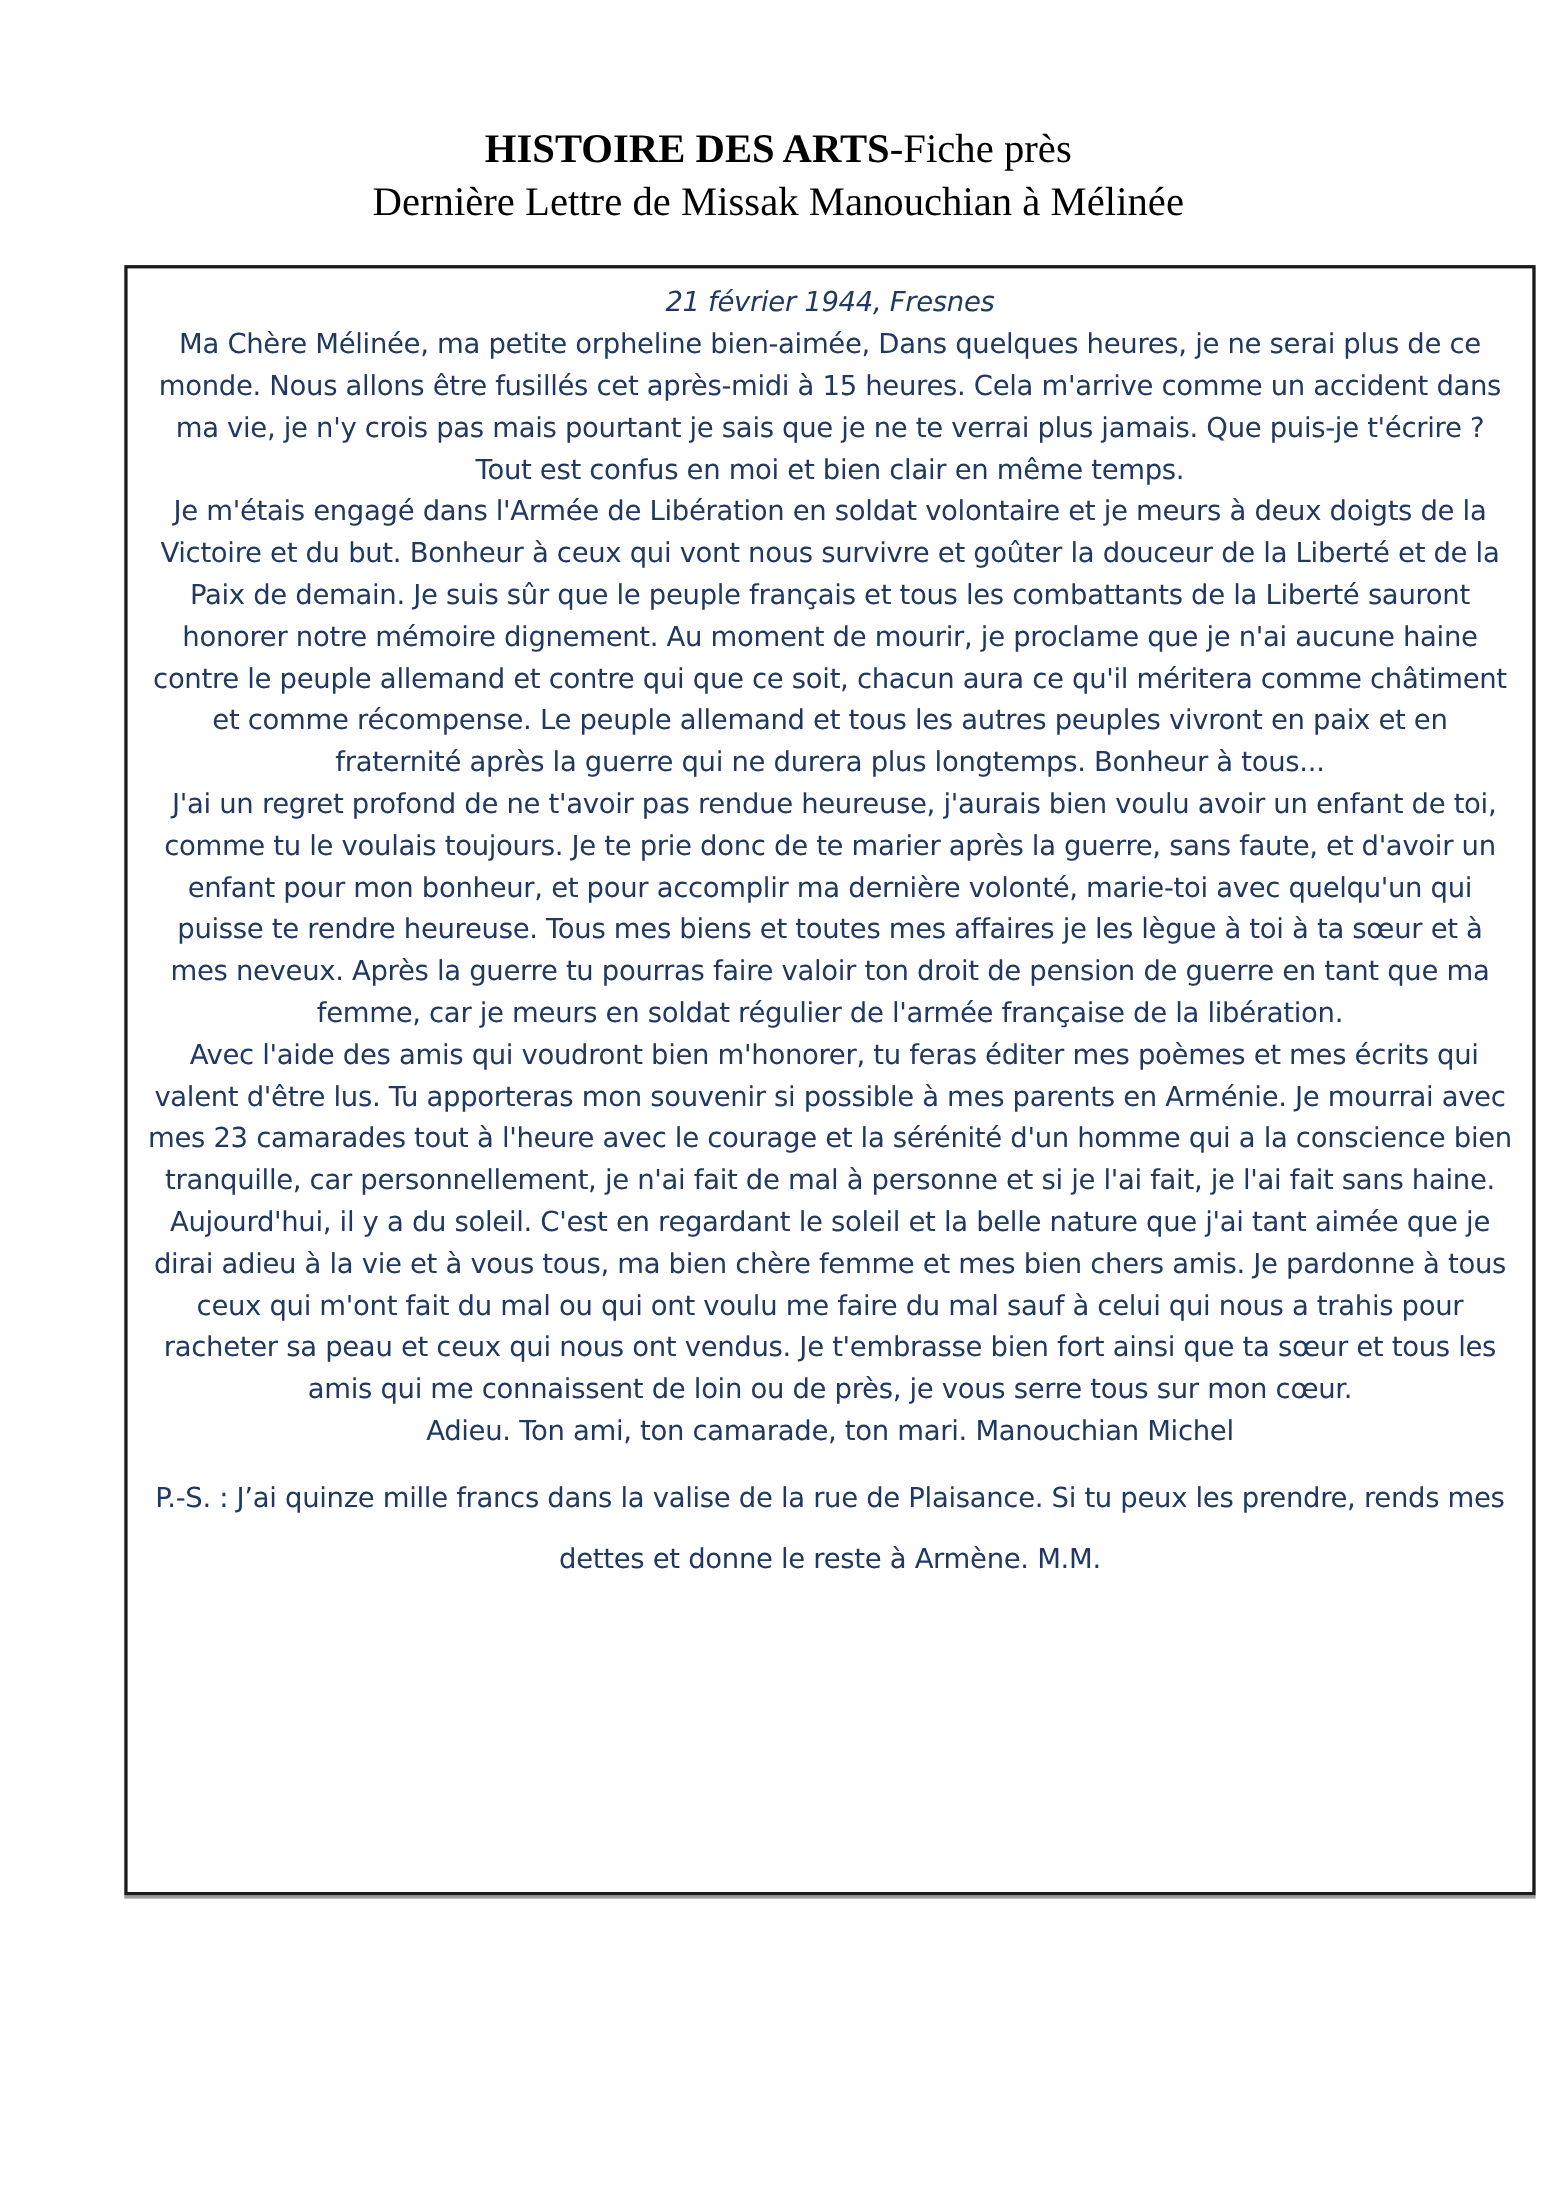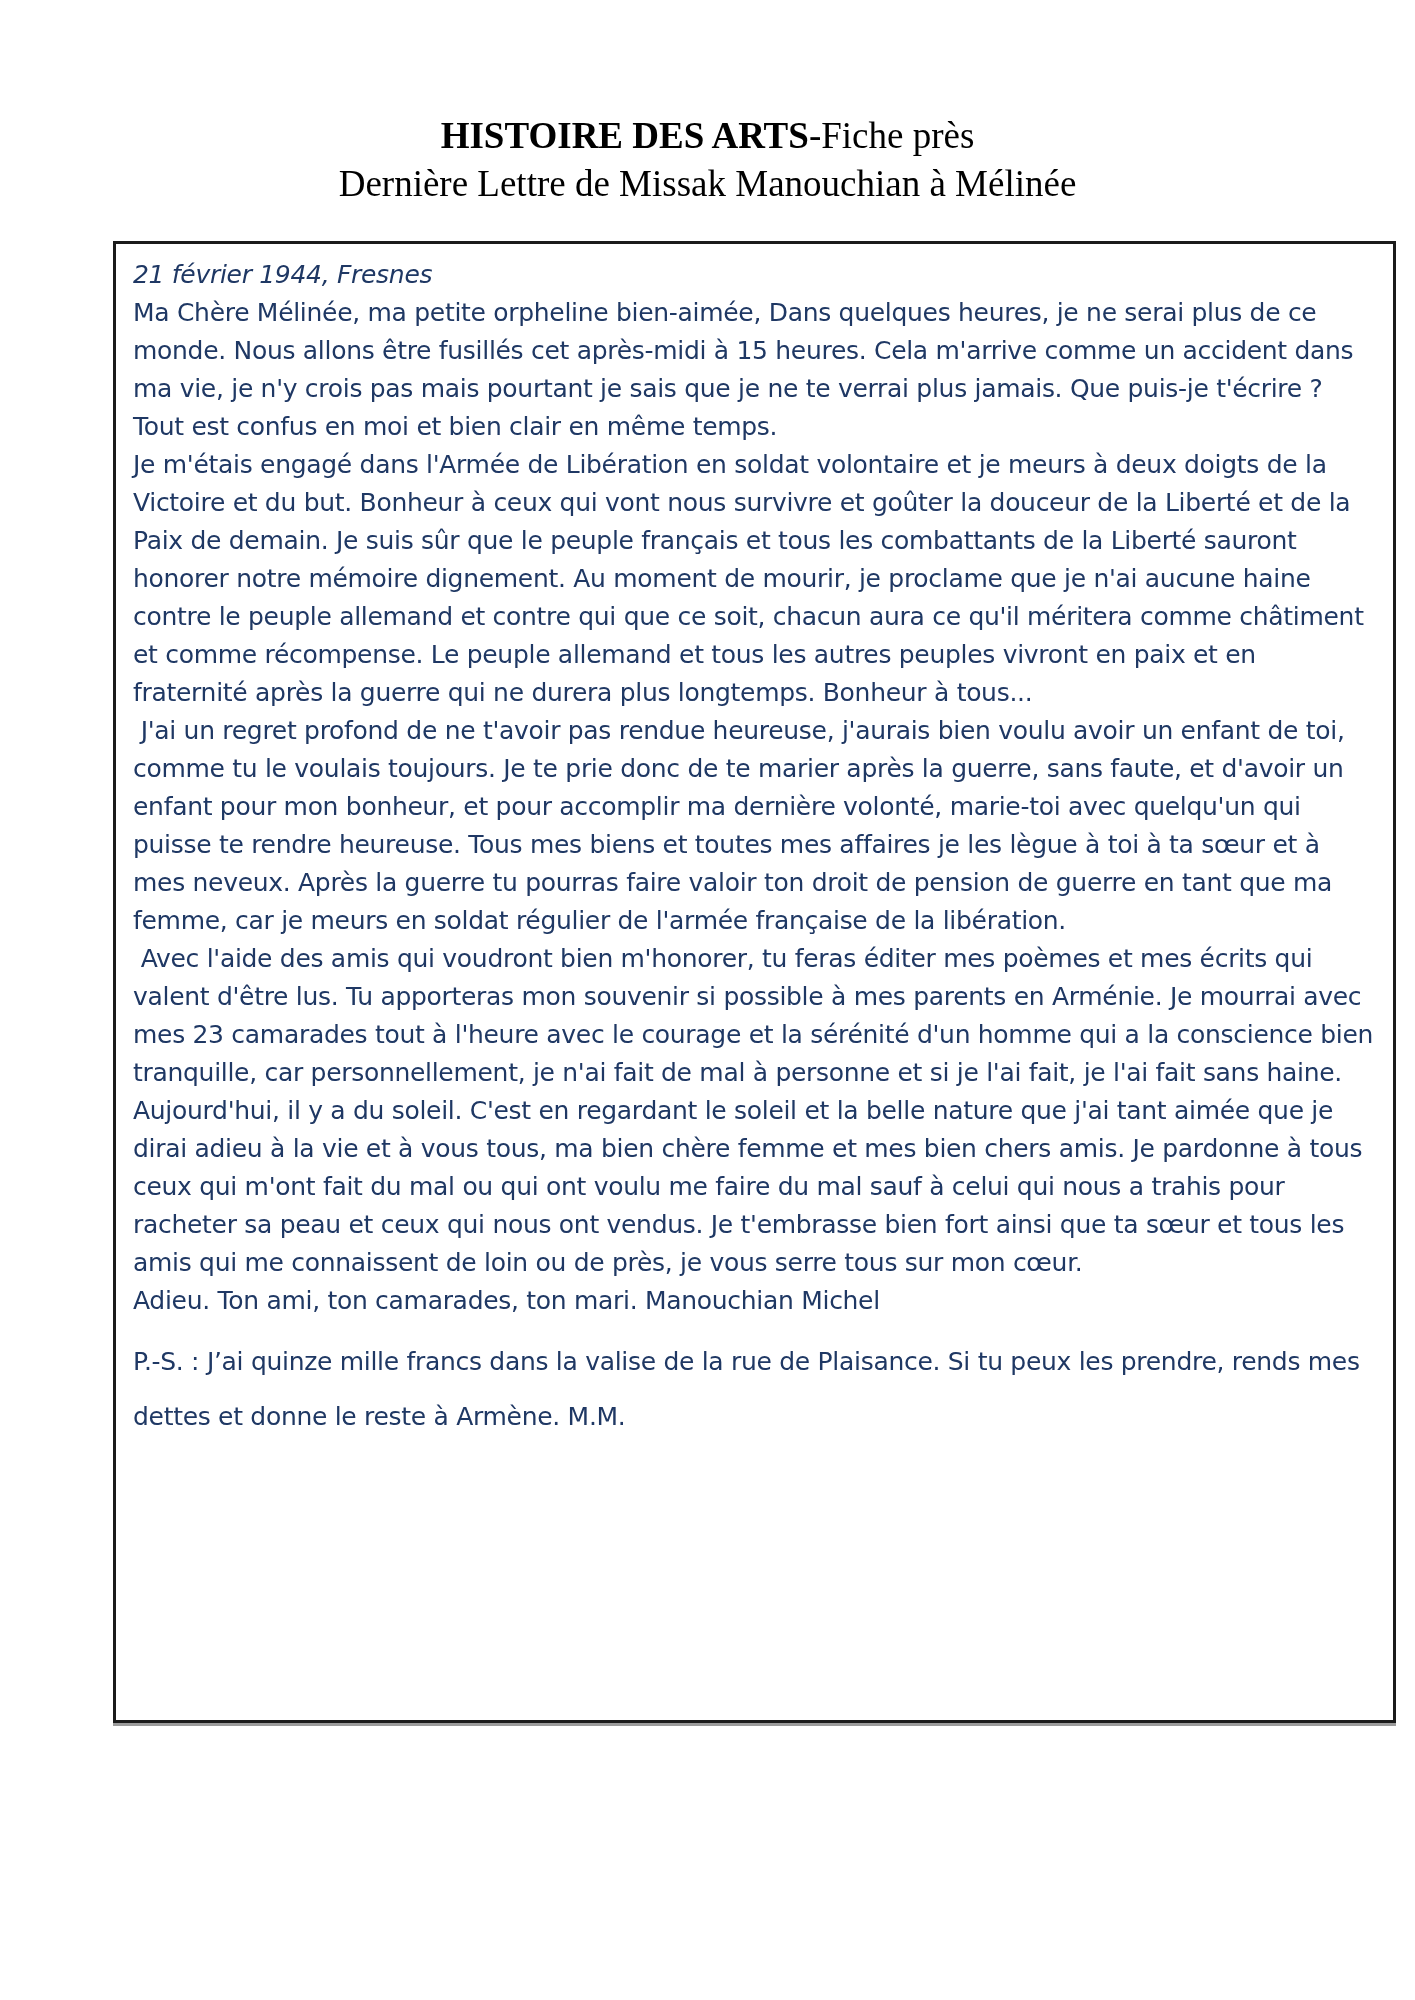--- a/index.html
+++ b/index.html
@@ -51,20 +51,21 @@
     background: #ffffff;
     color: #1f3864;
     font-family: "DejaVu Sans", sans-serif;
     font-size: 25px;
     line-height: 38px;
     letter-spacing: -0.3px;
   }
   .letter-frame p {
     margin: 0;
     white-space: pre-wrap;
+    text-align: center;
   }
   .dateline {
     font-style: italic;
   }
   .postscript {
     line-height: 55px;
     margin-top: 14px !important;
   }
 </style>
 </head>
@@ -76,15 +77,15 @@
   </div>
   <div class="subtitle">Dernière Lettre de Missak Manouchian à Mélinée</div>
 </div>
 
 <div class="letter-frame">
   <p class="dateline">21 février 1944, Fresnes</p>
   <p>Ma Chère Mélinée, ma petite orpheline bien-aimée, Dans quelques heures, je ne serai plus de ce monde. Nous allons être fusillés cet après-midi à 15 heures. Cela m'arrive comme un accident dans ma vie, je n'y crois pas mais pourtant je sais que je ne te verrai plus jamais. Que puis-je t'écrire ? Tout est confus en moi et bien clair en même temps.</p>
   <p>Je m'étais engagé dans l'Armée de Libération en soldat volontaire et je meurs à deux doigts de la Victoire et du but. Bonheur à ceux qui vont nous survivre et goûter la douceur de la Liberté et de la Paix de demain. Je suis sûr que le peuple français et tous les combattants de la Liberté sauront honorer notre mémoire dignement. Au moment de mourir, je proclame que je n'ai aucune haine contre le peuple allemand et contre qui que ce soit, chacun aura ce qu'il méritera comme châtiment et comme récompense. Le peuple allemand et tous les autres peuples vivront en paix et en fraternité après la guerre qui ne durera plus longtemps. Bonheur à tous...</p>
   <p> J'ai un regret profond de ne t'avoir pas rendue heureuse, j'aurais bien voulu avoir un enfant de toi, comme tu le voulais toujours. Je te prie donc de te marier après la guerre, sans faute, et d'avoir un enfant pour mon bonheur, et pour accomplir ma dernière volonté, marie-toi avec quelqu'un qui puisse te rendre heureuse. Tous mes biens et toutes mes affaires je les lègue à toi à ta sœur et à mes neveux. Après la guerre tu pourras faire valoir ton droit de pension de guerre en tant que ma femme, car je meurs en soldat régulier de l'armée française de la libération.</p>
   <p> Avec l'aide des amis qui voudront bien m'honorer, tu feras éditer mes poèmes et mes écrits qui valent d'être lus. Tu apporteras mon souvenir si possible à mes parents en Arménie. Je mourrai avec mes 23 camarades tout à l'heure avec le courage et la sérénité d'un homme qui a la conscience bien tranquille, car personnellement, je n'ai fait de mal à personne et si je l'ai fait, je l'ai fait sans haine. Aujourd'hui, il y a du soleil. C'est en regardant le soleil et la belle nature que j'ai tant aimée que je dirai adieu à la vie et à vous tous, ma bien chère femme et mes bien chers amis. Je pardonne à tous ceux qui m'ont fait du mal ou qui ont voulu me faire du mal sauf à celui qui nous a trahis pour racheter sa peau et ceux qui nous ont vendus. Je t'embrasse bien fort ainsi que ta sœur et tous les amis qui me connaissent de loin ou de près, je vous serre tous sur mon cœur.</p>
-  <p>Adieu. Ton ami, ton camarades, ton mari. Manouchian Michel</p>
+  <p>Adieu. Ton ami, ton camarade, ton mari. Manouchian Michel</p>
   <p class="postscript">P.-S. : J’ai quinze mille francs dans la valise de la rue de Plaisance. Si tu peux les prendre, rends mes dettes et donne le reste à Armène. M.M.</p>
 </div>
 
 </body></html>

